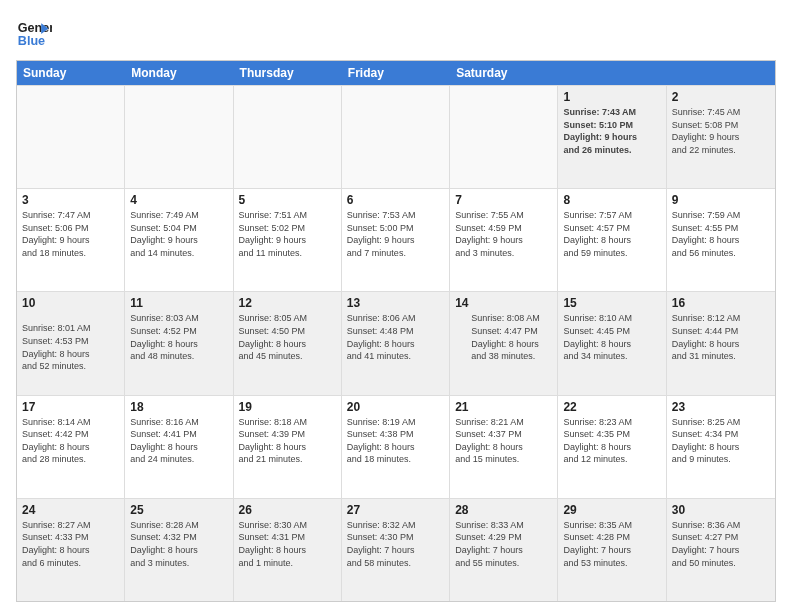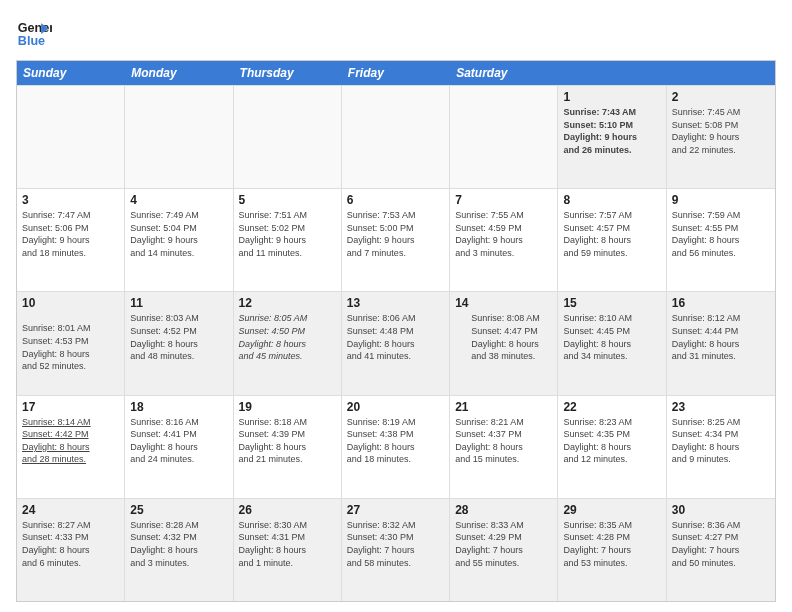--- a/index.html
+++ b/index.html
@@ -56,21 +56,20 @@
       display: grid;
       grid-template-columns: repeat(7, 1fr);
       background: #3a7bd5;
     }
     .cal-header-cell {
       color: #fff;
       font-size: 12px;
       font-weight: bold;
       padding: 5px 6px;
       text-align: left;
-      font-style: italic;
     }
     .cal-body {
       flex: 1;
       display: flex;
       flex-direction: column;
     }
     .cal-row {
       display: grid;
       grid-template-columns: repeat(7, 1fr);
       flex: 1;
@@ -215,21 +214,21 @@
           </div>
           <div class="cal-cell shaded">
             <span class="day-num">11</span>
             <div class="day-info" style="white-space: pre-line;">Sunrise: 8:03 AM
 Sunset: 4:52 PM
 Daylight: 8 hours
 and 48 minutes.</div>
           </div>
           <div class="cal-cell shaded">
             <span class="day-num">12</span>
-            <div class="day-info" style="white-space: pre-line; font-style: italic;">Sunrise: 8:05 AM
+            <div class="day-info" style="white-space: pre-line;">Sunrise: 8:05 AM
 Sunset: 4:50 PM
 Daylight: 8 hours
 and 45 minutes.</div>
           </div>
           <div class="cal-cell shaded">
             <span class="day-num">13</span>
             <div class="day-info" style="white-space: pre-line;">Sunrise: 8:06 AM
 Sunset: 4:48 PM
 Daylight: 8 hours
 and 41 minutes.</div>
@@ -252,21 +251,21 @@
             <span class="day-num">16</span>
             <div class="day-info" style="white-space: pre-line;">Sunrise: 8:12 AM
 Sunset: 4:44 PM
 Daylight: 8 hours
 and 31 minutes.</div>
           </div>
         </div>
         <div class="cal-row">
           <div class="cal-cell">
             <span class="day-num">17</span>
-            <div class="day-info" style="white-space: pre-line; text-decoration: underline;">Sunrise: 8:14 AM
+            <div class="day-info" style="white-space: pre-line;">Sunrise: 8:14 AM
 Sunset: 4:42 PM
 Daylight: 8 hours
 and 28 minutes.</div>
           </div>
           <div class="cal-cell">
             <span class="day-num">18</span>
             <div class="day-info" style="white-space: pre-line;">Sunrise: 8:16 AM
 Sunset: 4:41 PM
 Daylight: 8 hours
 and 24 minutes.</div>

